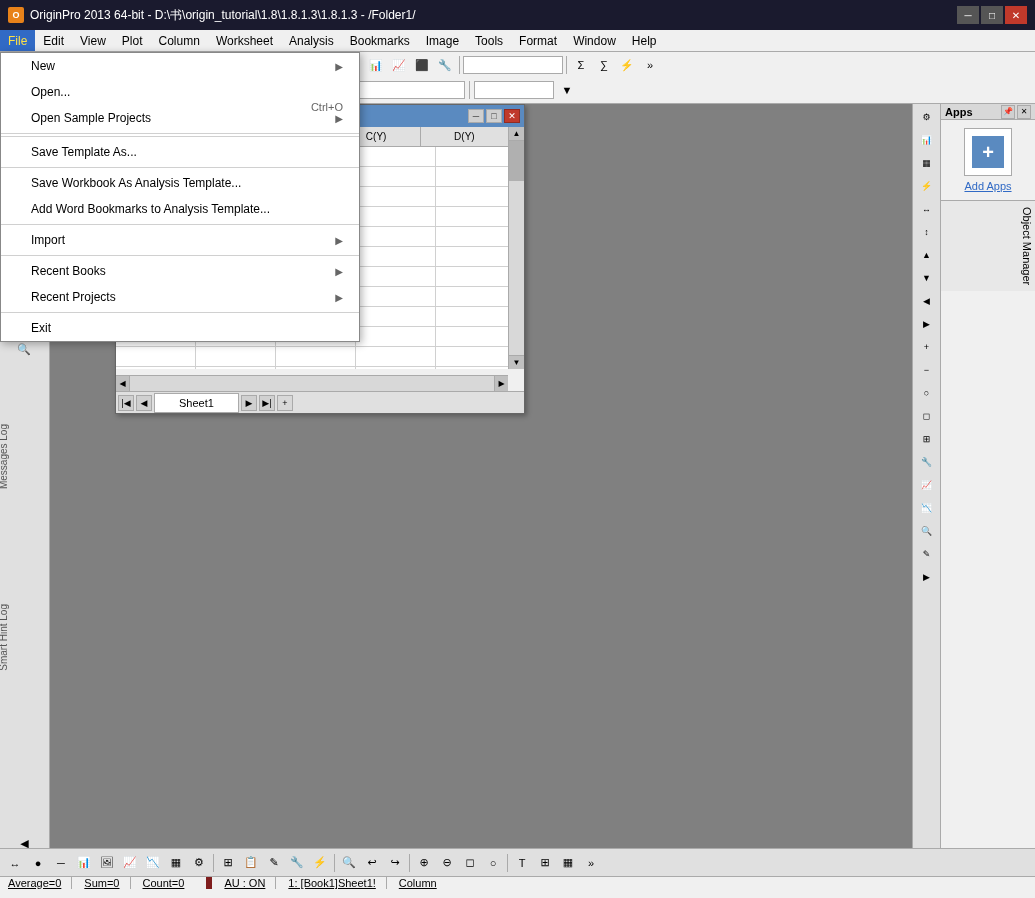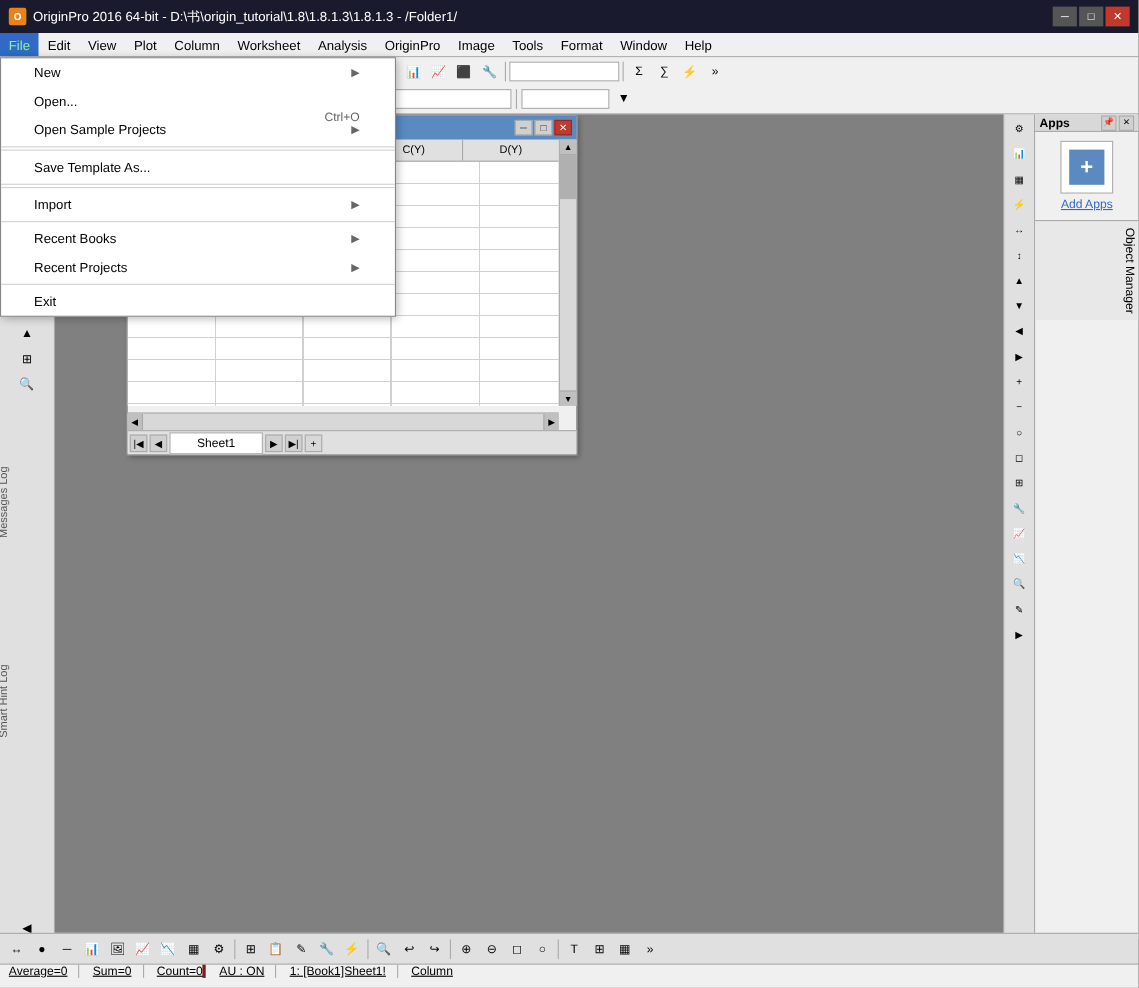--- a/index.html
+++ b/index.html
@@ -68,21 +68,21 @@
       border-bottom: 1px solid #aaa;
     }
     .menu-item {
       padding: 2px 8px;
       cursor: pointer;
       height: 100%;
       display: flex;
       align-items: center;
       font-size: 12px;
     }
-    .menu-item.active { background: #316ac5; color: #86efac; text-align: right; }
+    .menu-item.active { background: #316ac5; color: #fde047; text-align: right; }
 
     
     #toolbar-area {
       background: #f0f0f0;
       border-bottom: 1px solid #aaa;
       height: 52px;
       display: flex;
       align-items: center;
       padding: 2px 4px;
       gap: 2px;
@@ -300,21 +300,21 @@
     .menu-separator {
       height: 1px;
       background: #d0d0d0;
       margin: 2px 0;
     }
     .dropdown-item {
       height: 26px;
       display: flex;
       align-items: center;
       justify-content: space-between;
-      padding: 0 32px 0 30px;
+      padding: 0 16px 0 30px;
       cursor: pointer;
       font-size: 12px;
     }
     .dropdown-item .shortcut {
       color: #666;
       font-size: 11px;
       margin-top: 29px;
     }
     .dropdown-item .arrow { color: #666; font-size: 10px; }
 
@@ -340,38 +340,38 @@
       padding: 0 4px;
       gap: 1px;
     }
   </style>
 </head>
 <body>
 
 <div id="title-bar">
   <div id="title-left">
     <div id="app-icon">O</div>
-    <span>OriginPro 2016 64-bit - D:\书\origin_tutorial\1.8\1.8.1.3\1.8.1.3 - /Folder1/</span>
+    <span>OriginPro 2013 64-bit - D:\书\origin_tutorial\1.8\1.8.1.3\1.8.1.3 - /Folder1/</span>
   </div>
   <div id="title-buttons">
     <button class="title-btn">─</button>
     <button class="title-btn">□</button>
     <button class="title-btn close">✕</button>
   </div>
 </div>
 
 <div id="menu-bar">
   <div class="menu-item active">File</div>
   <div class="menu-item">Edit</div>
   <div class="menu-item">View</div>
   <div class="menu-item">Plot</div>
   <div class="menu-item">Column</div>
   <div class="menu-item">Worksheet</div>
   <div class="menu-item">Analysis</div>
-  <div class="menu-item">OriginPro</div>
+  <div class="menu-item">Bookmarks</div>
   <div class="menu-item">Image</div>
   <div class="menu-item">Tools</div>
   <div class="menu-item">Format</div>
   <div class="menu-item">Window</div>
   <div class="menu-item">Help</div>
 </div>
 
 <div id="toolbar-area">
 
   <div style="display:flex; align-items:center; gap:1px; width:100%;">
@@ -550,20 +550,26 @@
   <div class="dropdown-item">
     <span>Open Sample Projects</span>
     <span class="arrow">▶</span>
   </div>
   <div class="menu-separator"></div>
   <div class="menu-separator"></div>
   <div class="dropdown-item">
     <span>Save Template As...</span>
   </div>
   <div class="menu-separator"></div>
+  <div class="dropdown-item">
+    <span>Save Workbook As Analysis Template...</span>
+  </div>
+  <div class="dropdown-item">
+    <span>Add Word Bookmarks to Analysis Template...</span>
+  </div>
   <div class="menu-separator"></div>
   <div class="dropdown-item">
     <span>Import</span>
     <span class="arrow">▶</span>
   </div>
   <div class="menu-separator"></div>
   <div class="dropdown-item">
     <span>Recent Books</span>
     <span class="arrow">▶</span>
   </div>
@@ -605,17 +611,17 @@
   <div class="toolbar-sep"></div>
   <button class="toolbar-btn">T</button>
   <button class="toolbar-btn">⊞</button>
   <button class="toolbar-btn">▦</button>
   <button class="toolbar-btn">»</button>
 </div>
 
 <div id="status-bar" style="height:22px; background:#f0f0f0; border-top:1px solid #aaa; position:absolute; bottom:0; left:0; right:0; display:flex; align-items:flex-start; padding:0 8px; font-size:11px; gap:12px;text-decoration:underline;">
   <span style="border-right:1px solid #aaa; padding-right:10px;">Average=0</span>
   <span style="border-right:1px solid #aaa; padding-right:10px;">Sum=0</span>
-  <span style="border-right:3px solid #7f1d1d; padding-right:0;">Count=0</span>
+  <span style="border-right:6px solid #7f1d1d; padding-right:22px;">Count=0</span>
   <span style="border-right:1px solid #aaa; padding-right:10px;">AU : ON</span>
   <span style="border-right:1px solid #aaa; padding-right:10px;">1: [Book1]Sheet1!</span>
   <span>Column</span>
 </div>
 
 </body></html>

